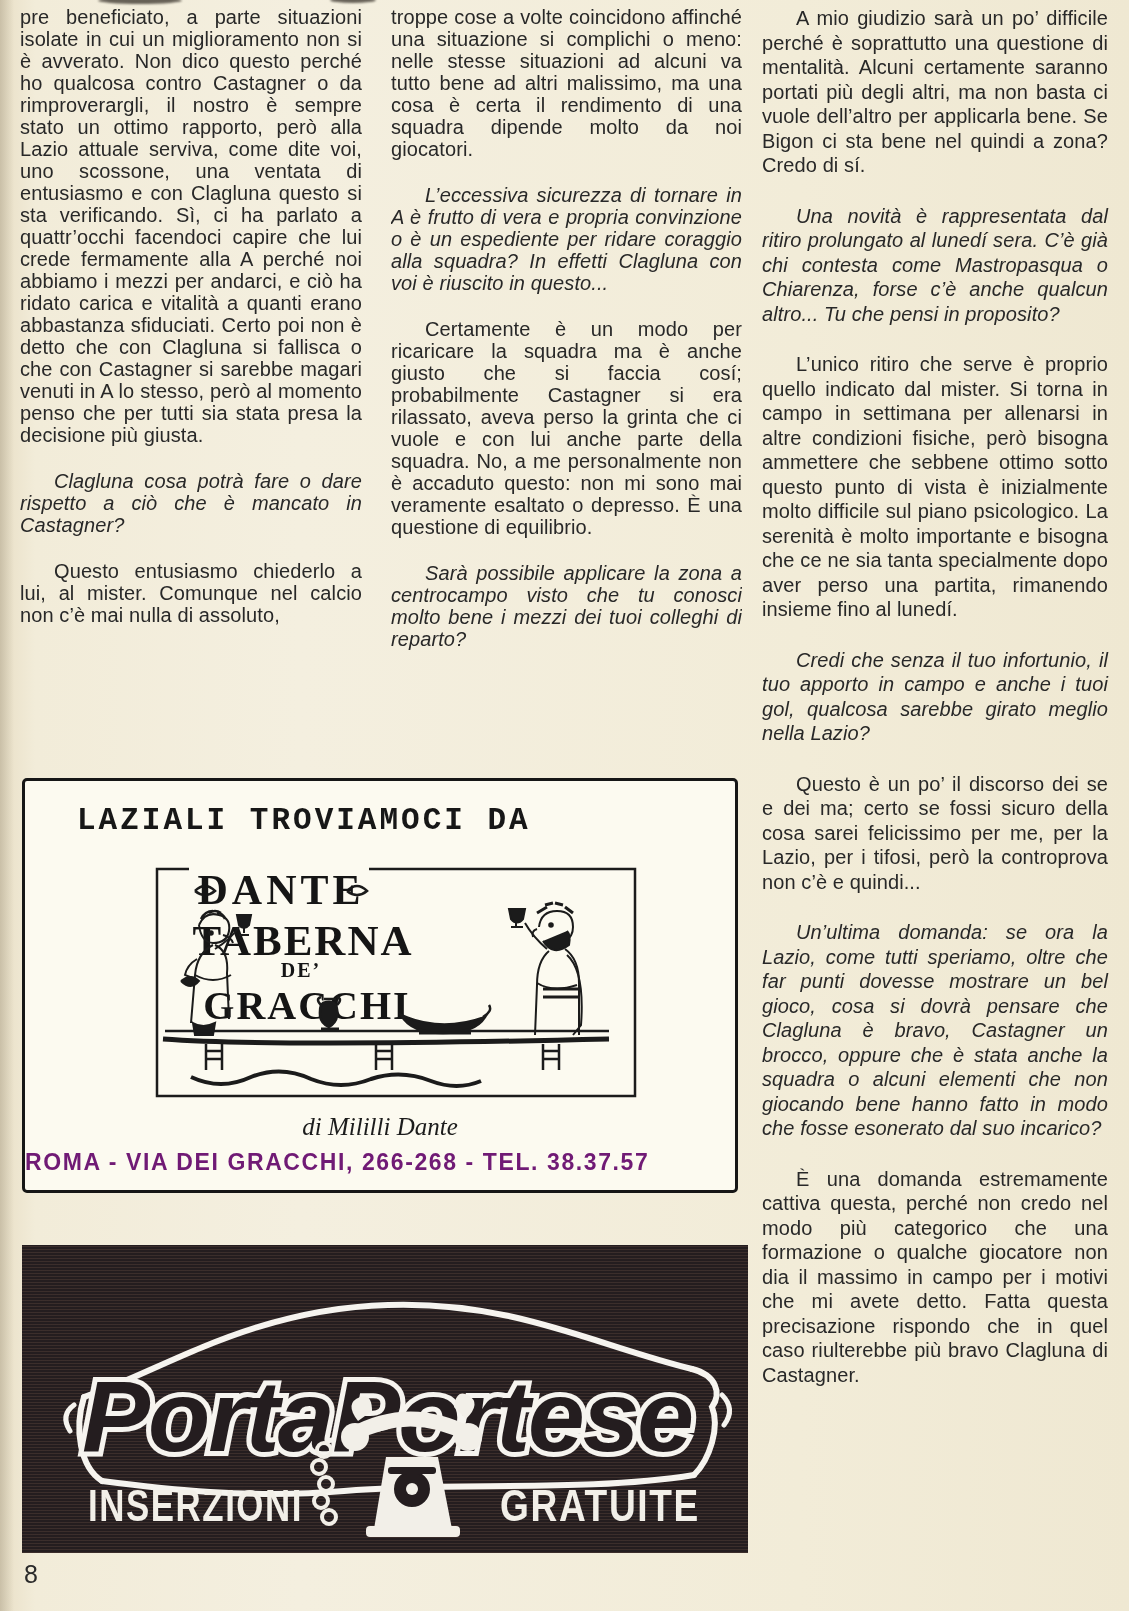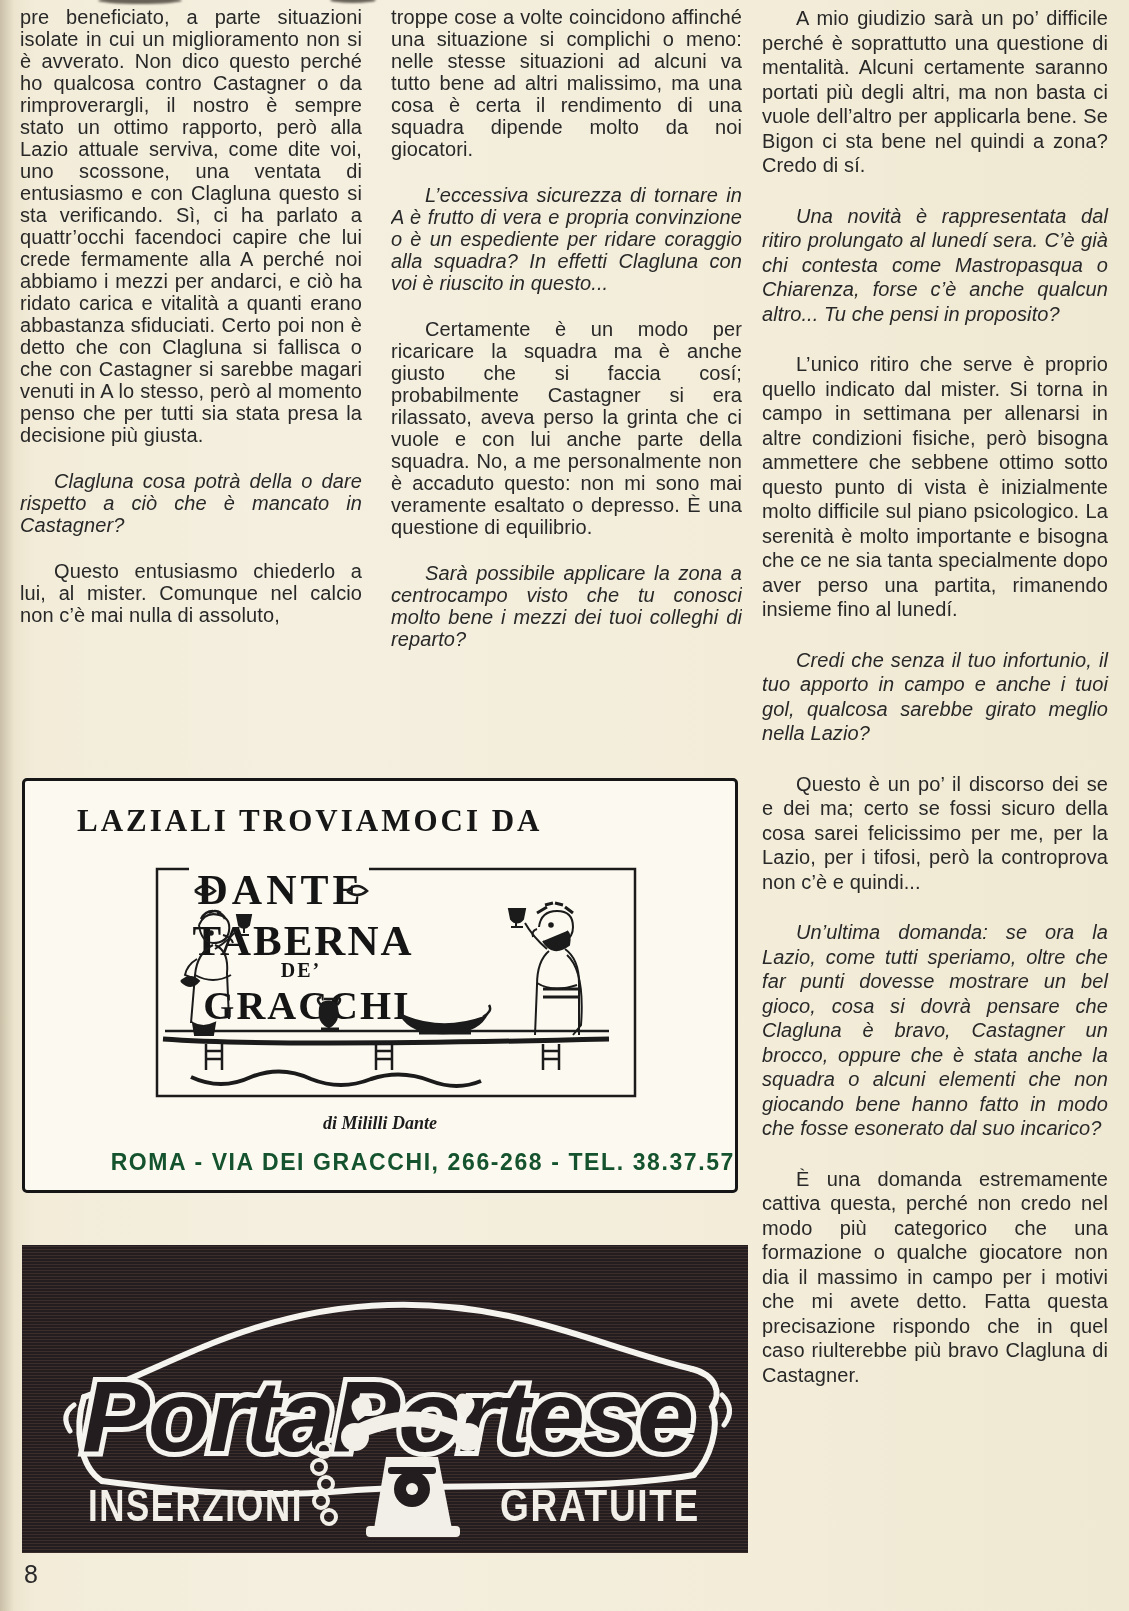--- a/index.html
+++ b/index.html
@@ -22,46 +22,46 @@
   .col p{margin:0 0 24px 0;}
   #col3 p{margin:0 0 26px 0;}
   p.q{font-style:italic;}
   p.ind{text-indent:34px;}
   .signature{text-align:right;font-weight:bold;font-size:22px;margin-top:14px;padding-right:2px;color:#1e1e1e;}
 
   
   .dante-box{position:absolute;left:22px;top:778px;width:710px;height:409px;
     border:3px solid #161616;border-radius:5px;background:#fcfaf0;}
   .dante-header{position:absolute;left:52px;top:22px;
-    font-family:Liberation Serif, serif;font-weight:bold;font-size:31px;
+    font-family:Liberation Mono, monospace;font-weight:bold;font-size:31px;
     letter-spacing:3px;color:#171717;}
   .dante-art{position:absolute;left:126px;top:82px;}
   .dante-byline{position:absolute;left:0;top:332px;width:100%;text-align:center;
-    font-family:"Liberation Serif",serif;font-style:italic;font-weight:bold;font-size:18px;color:#1c1c1c;}
-  .dante-address{position:absolute;left:0;top:368px;width:100%;text-align:right;
-    font-weight:bold;font-size:23px;letter-spacing:1.6px;color:#14532d;}
+    font-family:"Liberation Serif",serif;font-style:italic;font-weight:normal;font-size:25px;color:#1c1c1c;}
+  .dante-address{position:absolute;left:0;top:368px;width:100%;text-align:left;
+    font-weight:bold;font-size:23px;letter-spacing:1.6px;color:#701a75;}
 
   
   .porta-box{position:absolute;left:22px;top:1245px;width:726px;height:308px;
     background:#241d1f;
     background-image:repeating-linear-gradient(0deg,rgba(120,90,75,.28) 0px,rgba(120,90,75,.28) 1px,rgba(0,0,0,0) 1px,rgba(0,0,0,0) 3px);}
   .porta-box svg{display:block;}
 
   .page-number{position:absolute;left:24px;top:1560px;font-size:25px;color:#2a2a2a;}
 </style>
 </head>
 <body>
 
 <div class="edge-shadow"></div>
 <div class="smudge" style="left:98px;top:-3px;width:84px;height:7px;"></div>
 <div class="smudge" style="left:330px;top:-3px;width:46px;height:6px;"></div>
 
 <div class="col" id="col1">
   <p>pre beneficiato, a parte situazioni isolate in cui un miglioramento non si è avverato. Non dico questo perché ho qualcosa contro Castagner o da rimproverargli, il nostro è sempre stato un ottimo rapporto, però alla Lazio attuale serviva, come dite voi, uno scossone, una ventata di entusiasmo e con Clagluna questo si sta verificando. Sì, ci ha parlato a quattr’occhi facendoci capire che lui crede fermamente alla A perché noi abbiamo i mezzi per andarci, e ciò ha ridato carica e vitalità a quanti erano abbastanza sfiduciati. Certo poi non è detto che con Clagluna si fallisca o che con Castagner si sarebbe magari venuti in A lo stesso, però al momento penso che per tutti sia stata presa la decisione più giusta.</p>
-  <p class="q ind">Clagluna cosa potrà della o dare rispetto a ciò che è mancato in Castagner?</p>
+  <p class="q ind">Clagluna cosa potrà fare o dare rispetto a ciò che è mancato in Castagner?</p>
   <p class="ind">Questo entusiasmo chiederlo a lui, al mister. Comunque nel calcio non c’è mai nulla di assoluto,</p>
 </div>
 
 <div class="col" id="col2">
   <p>troppe cose a volte coincidono affinché una situazione si complichi o meno: nelle stesse situazioni ad alcuni va tutto bene ad altri malissimo, ma una cosa è certa il rendimento di una squadra dipende molto da noi giocatori.</p>
   <p class="q ind">L’eccessiva sicurezza di tornare in A è frutto di vera e propria convinzione o è un espediente per ridare coraggio alla squadra? In effetti Clagluna con voi è riuscito in questo...</p>
   <p class="ind">Certamente è un modo per ricaricare la squadra ma è anche giusto che si faccia cosí; probabilmente Castagner si era rilassato, aveva perso la grinta che ci vuole e con lui anche parte della squadra. No, a me personalmente non è accaduto questo: non mi sono mai veramente esaltato o depresso. È una questione di equilibrio.</p>
   <p class="q ind">Sarà possibile applicare la zona a centrocampo visto che tu conosci molto bene i mezzi dei tuoi colleghi di reparto?</p>
 </div>
 

